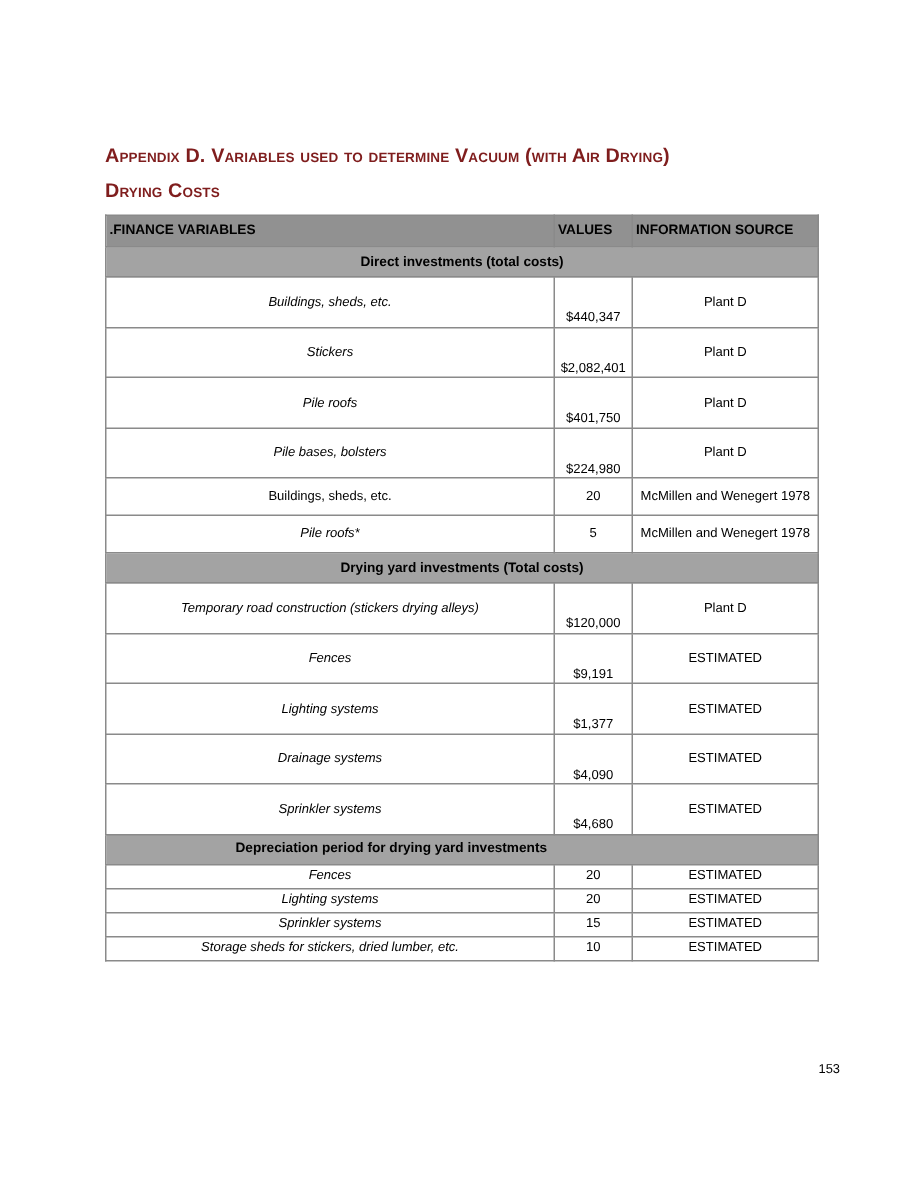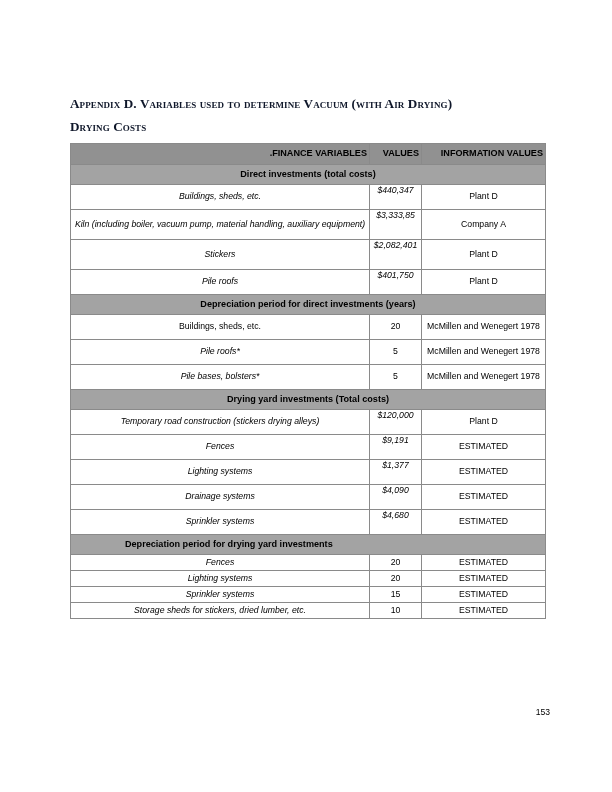--- a/index.html
+++ b/index.html
@@ -24,22 +24,21 @@
   .title {
     position: absolute;
     left: 70px;
     top: 92px;
     width: 478px;
     font-size: 13.2px;
     font-weight: bold;
     font-variant: small-caps;
     letter-spacing: 0.1px;
     line-height: 23px;
-    color: #0f172a;
-    font-family: Liberation Serif, serif;
+    color: #7f1d1d;
   }
   table.appendix {
     position: absolute;
     left: 70px;
     top: 143px;
     width: 475px;
     border-collapse: collapse;
     table-layout: fixed;
   }
   table.appendix col.c1 { width: 299px; }
@@ -49,61 +48,61 @@
   table.appendix td {
     border: 0.8px solid #8a8a8a;
     padding: 0;
     vertical-align: middle;
     font-size: 8.7px;
     line-height: 11.5px;
   }
   
   tr.head td {
     background: #919191;
-    text-align: right;
+    text-align: left;
     font-weight: bold;
     font-size: 9.1px;
     height: 16px;
     padding: 2px 2px;
     color: #000;
   }
   
   tr.section td {
     background: #a3a3a3;
     font-weight: bold;
     font-size: 9.1px;
     text-align: center;
     height: 15px;
     padding: 2px 4px;
   }
   tr.section.left td {
     text-align: left;
-    padding-left: 54px;
+    padding-left: 86px;
   }
   td.label {
     text-align: center;
     font-style: italic;
     padding: 3px 6px;
   }
   td.label.roman { font-style: normal; }
   td.value {
     text-align: center;
     padding: 2px 4px;
   }
-  td.value.top { vertical-align: top; padding-top: 0; font-style: italic; }
+  td.value.top { vertical-align: top; padding-top: 21px; }
   td.source {
     text-align: center;
     padding: 2px 4px;
   }
   .rowtall { height: 30px; }
   .rowmed  { height: 25px; margin-left: 20px; }
   .rowsm   { height: 16px; }
   .pagenum {
     position: absolute;
-    left: 5px;
+    left: 15px;
     top: 707px;
     width: 545px;
     text-align: right;
     font-size: 8.6px;
     color: #000;
   }
 </style>
 </head>
 <body>
 
@@ -117,63 +116,55 @@
   <table class="appendix">
     <colgroup>
       <col class="c1">
         <col class="c2">
         <col class="c3">
     </colgroup>
     <tbody id="table-body">
       <tr class="head">
         <td>.FINANCE VARIABLES</td>
         <td>VALUES</td>
-        <td>INFORMATION VALUES</td>
+        <td>INFORMATION SOURCE</td>
       </tr>
     <tr class="section">
           <td colspan="3">Direct investments (total costs)</td>
         </tr>
         <tr class="rowmed">
           <td class="label">Buildings, sheds, etc.</td>
           <td class="value top">$440,347</td>
           <td class="source">Plant D</td>
         </tr>
         <tr class="rowtall">
-          <td class="label">Kiln (including boiler, vacuum pump, material handling, auxiliary equipment)</td>
-          <td class="value top">$3,333,85</td>
-          <td class="source">Company A</td>
-        </tr>
-        <tr class="rowtall">
           <td class="label">Stickers</td>
           <td class="value top">$2,082,401</td>
           <td class="source">Plant D</td>
         </tr>
         <tr class="rowmed">
           <td class="label">Pile roofs</td>
           <td class="value top">$401,750</td>
           <td class="source">Plant D</td>
         </tr>
-        <tr class="section">
-          <td colspan="3">Depreciation period for direct investments (years)</td>
+        <tr class="rowmed">
+          <td class="label">Pile bases, bolsters</td>
+          <td class="value top">$224,980</td>
+          <td class="source">Plant D</td>
         </tr>
         <tr class="rowmed">
           <td class="label roman">Buildings, sheds, etc.</td>
           <td class="value">20</td>
           <td class="source">McMillen and Wenegert 1978</td>
         </tr>
         <tr class="rowmed">
           <td class="label">Pile roofs*</td>
           <td class="value">5</td>
           <td class="source">McMillen and Wenegert 1978</td>
         </tr>
-        <tr class="rowmed">
-          <td class="label">Pile bases, bolsters*</td>
-          <td class="value">5</td>
-          <td class="source">McMillen and Wenegert 1978</td>
-        </tr>
         <tr class="section">
           <td colspan="3">Drying yard investments (Total costs)</td>
         </tr>
         <tr class="rowmed">
           <td class="label">Temporary road construction (stickers drying alleys)</td>
           <td class="value top">$120,000</td>
           <td class="source">Plant D</td>
         </tr>
         <tr class="rowmed">
           <td class="label">Fences</td>

